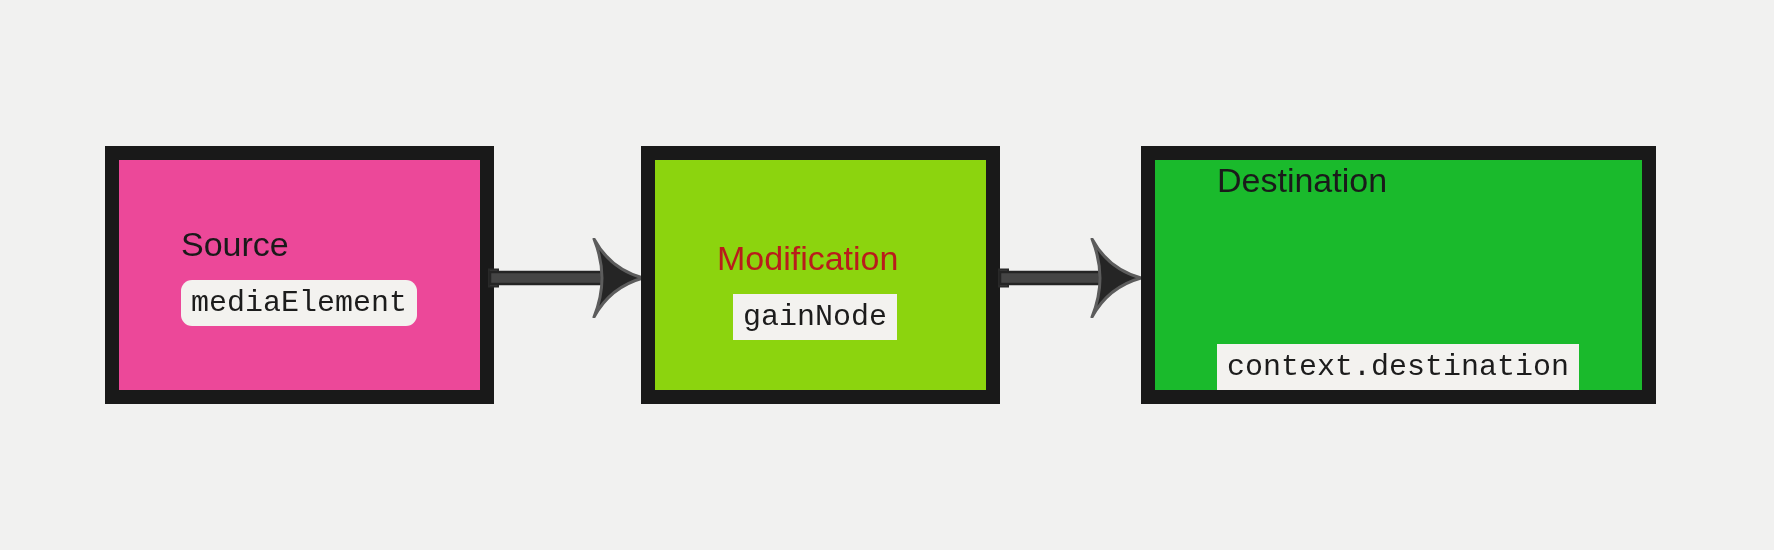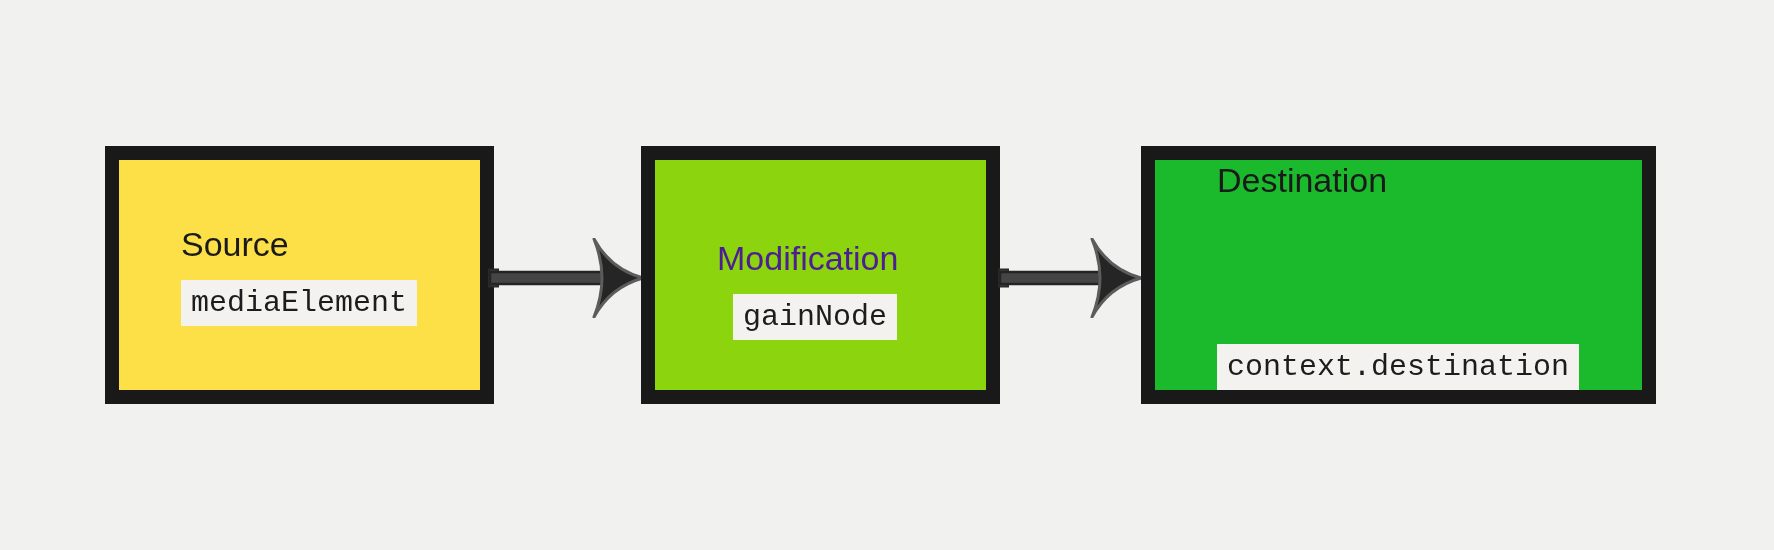--- a/index.html
+++ b/index.html
@@ -57,33 +57,33 @@
     height: 80px;
   }
   .arrow-0 { left: 488px; width: 157px; }
   .arrow-1 { left: 998px; width: 145px; }
 </style>
 </head>
 <body>
 
 <div class="canvas" style="background: rgb(241, 241, 240);">
 
-  <div class="node node-0" style="background: #fde047; border-color: rgb(25, 25, 25);">
+  <div class="node node-0" style="background: #ec4899; border-color: rgb(25, 25, 25);">
     <div class="node-label" style="color: rgb(26, 26, 26);">Source</div>
-    <code class="node-code" style="background: rgb(243, 242, 239);">mediaElement</code>
+    <code class="node-code" style="background: rgb(243, 242, 239); border-radius: 11px;">mediaElement</code>
   </div>
 
   <svg class="arrow arrow-0" viewBox="0 0 157 80" aria-hidden="true">
     <rect x="1" y="31.5" width="9" height="17" fill="#4a4a4a" stroke="#2a2a2a" stroke-width="2"></rect>
     <rect x="2" y="34" width="112" height="12" fill="#454545" stroke="#242424" stroke-width="2.5"></rect>
     <path d="M 155 40 C 137 35, 119 25, 106 1 C 112 16, 114 29, 114 40 C 114 51, 112 64, 106 79 C 119 55, 137 45, 155 40 Z" fill="#252525" stroke="#5c5c5c" stroke-width="3" stroke-linejoin="round"></path>
   </svg>
 
   <div class="node node-1" style="background: rgb(140, 212, 14); border-color: rgb(25, 25, 25);">
-    <div class="node-label" style="color: #4c1d95; margin-top: 28px;">Modification</div>
+    <div class="node-label" style="color: #b91c1c; margin-top: 28px;">Modification</div>
     <code class="node-code" style="background: rgb(243, 242, 239); margin-left: 16px;">gainNode</code>
   </div>
 
   <svg class="arrow arrow-1" viewBox="0 0 145 80" aria-hidden="true">
     <rect x="1" y="31.5" width="9" height="17" fill="#4a4a4a" stroke="#2a2a2a" stroke-width="2"></rect>
     <rect x="2" y="34" width="100" height="12" fill="#454545" stroke="#242424" stroke-width="2.5"></rect>
     <path d="M 143 40 C 125 35, 107 25, 94 1 C 100 16, 102 29, 102 40 C 102 51, 100 64, 94 79 C 107 55, 125 45, 143 40 Z" fill="#252525" stroke="#5c5c5c" stroke-width="3" stroke-linejoin="round"></path>
   </svg>
 
   <div class="node node-2" style="background: rgb(26, 186, 44); border-color: rgb(25, 25, 25); justify-content: space-between;">

